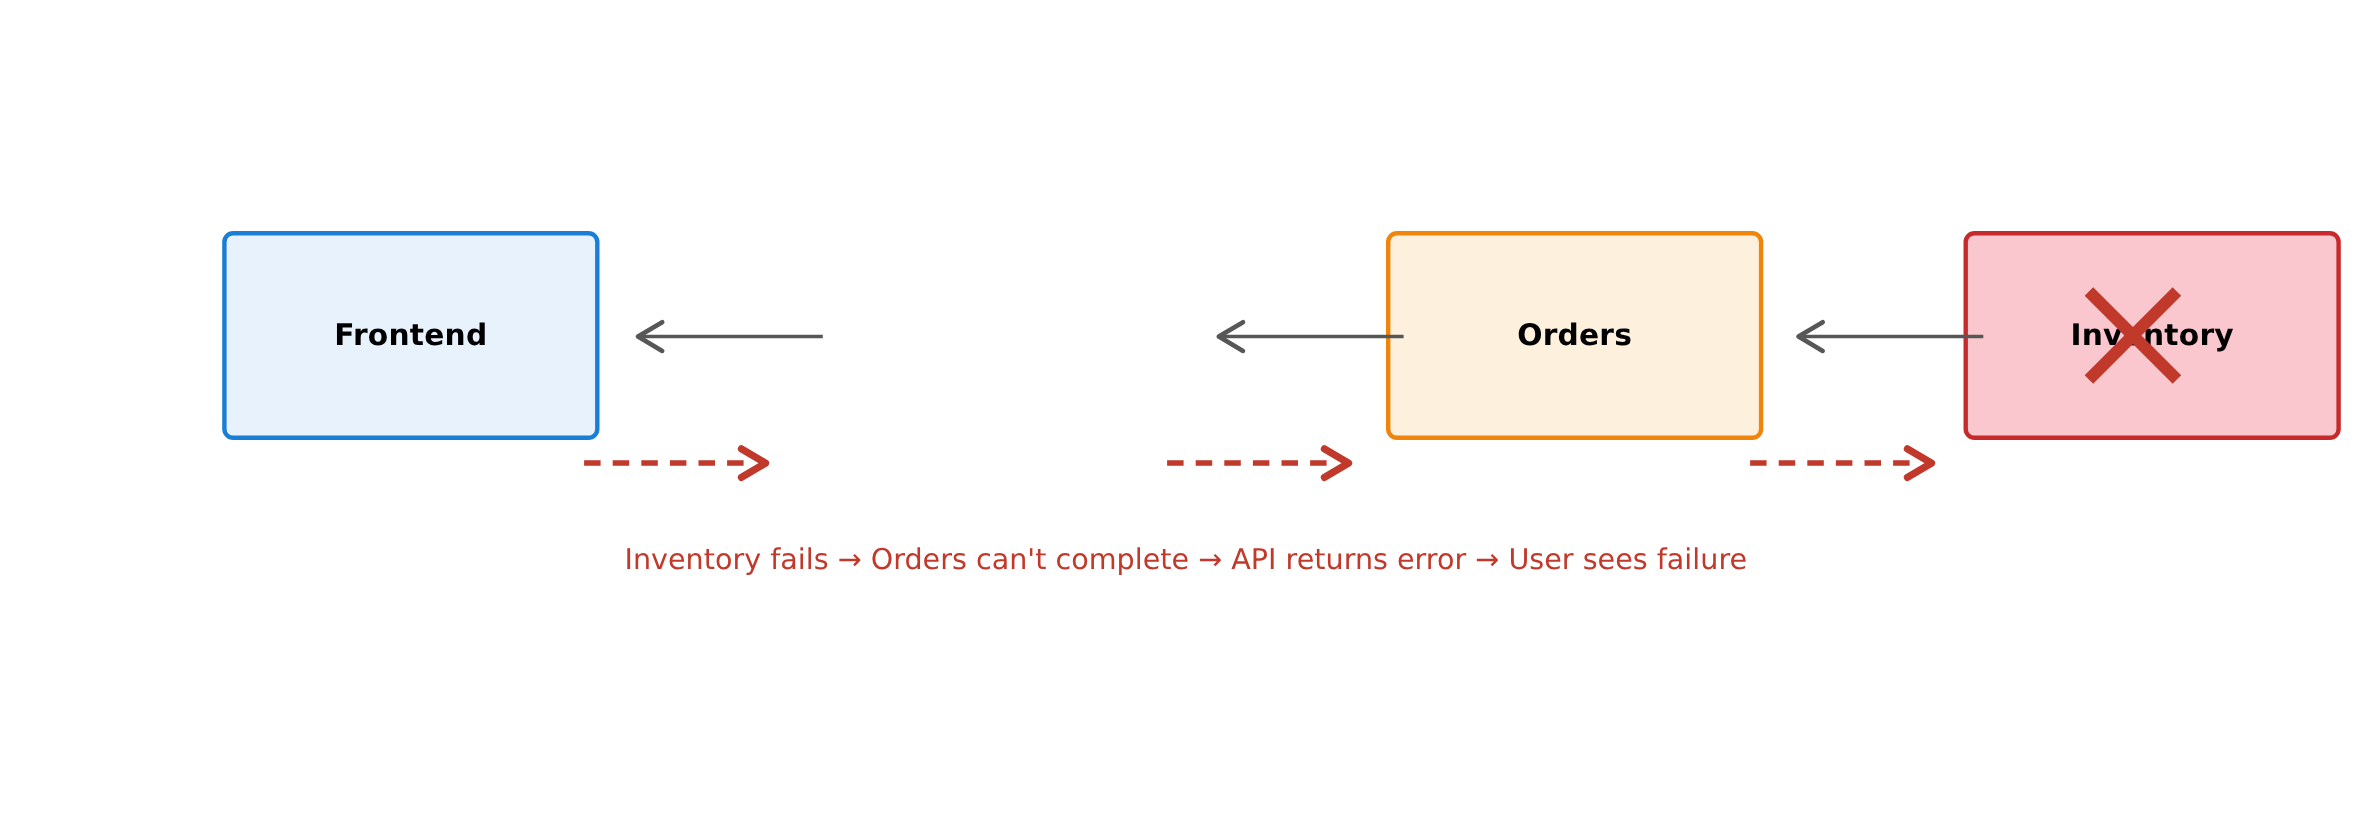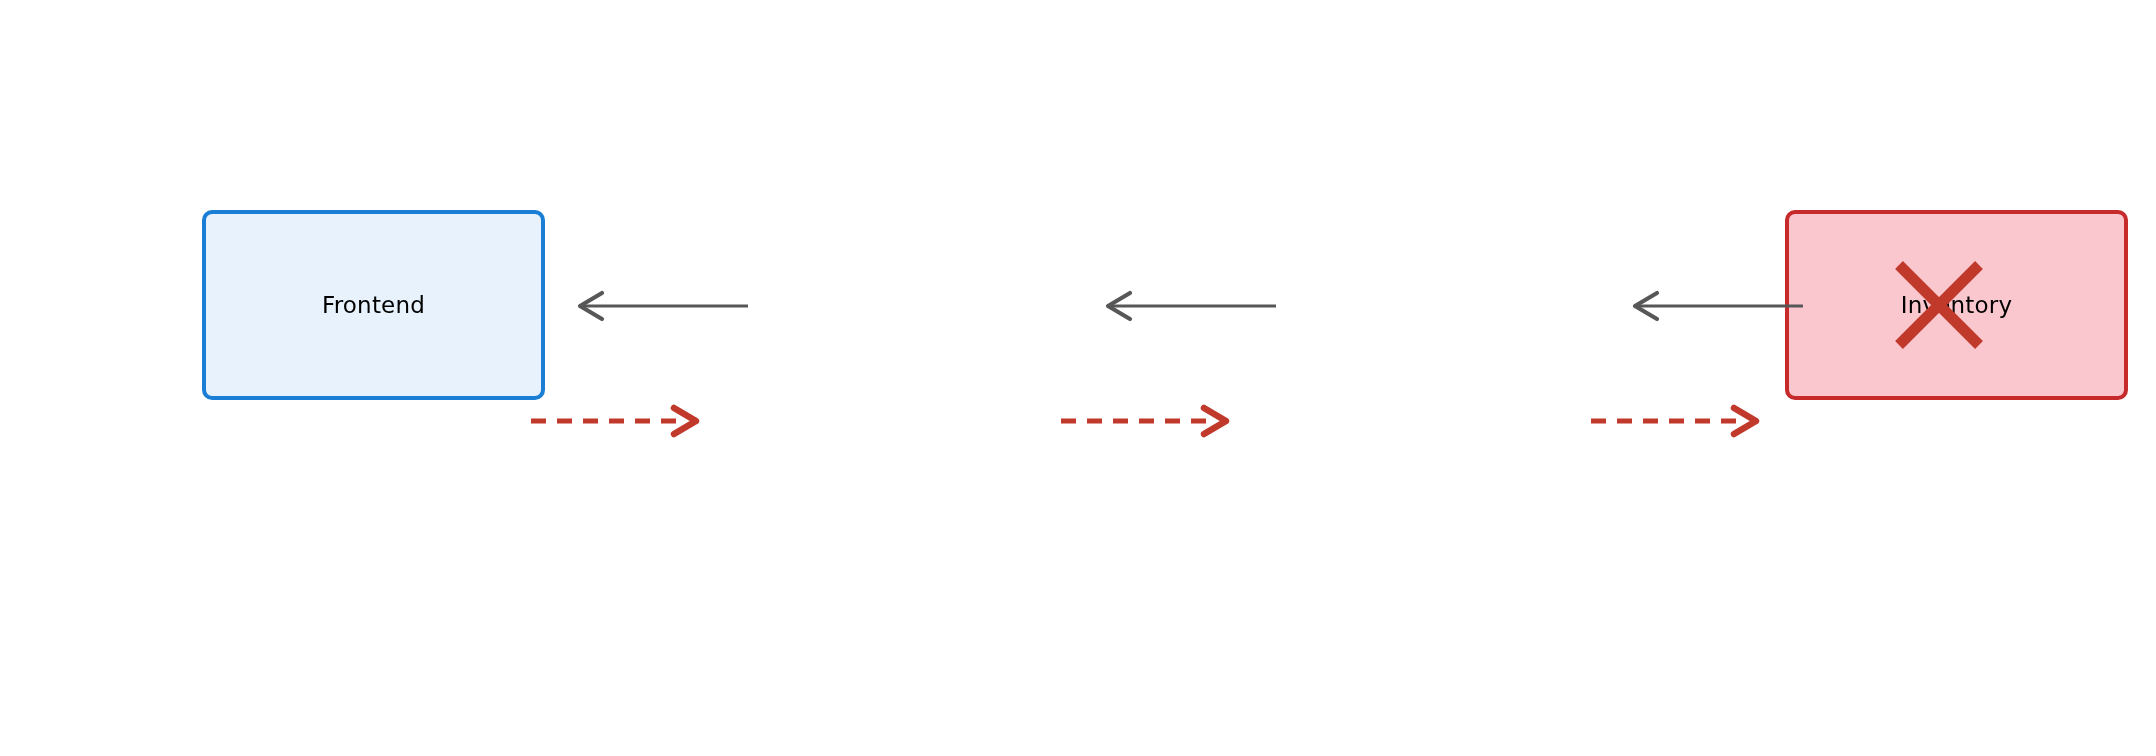--- a/index.html
+++ b/index.html
@@ -22,22 +22,22 @@
     height: 190px;
     box-sizing: border-box;
     border-radius: 10px;
     border-style: solid;
     border-width: 4px;
     display: flex;
     align-items: center;
     justify-content: center;
   }
   .node-label {
-    font-size: 23px;
-    font-weight: normal;
+    font-size: 27px;
+    font-weight: bold;
     color: #000000;
     letter-spacing: 0.2px;
     line-height: 1;
     position: relative;
     z-index: 1;
   }
   #node-frontend  { left: 202px;  border-color: #1a7fd4; background: #e7f2fd; }
   #node-api       { left: 731px;  border-color: #2f7d32; background: #e8f5e9; }
   #node-orders    { left: 1260px; border-color: #f0850c; background: #fdf0dc; }
   #node-inventory { left: 1785px; border-color: #c62a2a; background: #fbc7ce; }
@@ -117,20 +117,23 @@
 </head>
 <body>
 
 <div id="canvas">
 
   <div class="node" id="node-frontend">
     <span class="node-label">Frontend</span>
   </div>
 
 
+  <div class="node" id="node-orders">
+    <span class="node-label">Orders</span>
+  </div>
 
   <div class="node" id="node-inventory">
     <span class="node-label">Inventory</span>
     <svg class="fail-x" viewBox="0 0 92 92">
       <line x1="6" y1="6" x2="86" y2="86"></line>
       <line x1="86" y1="6" x2="6" y2="86"></line>
     </svg>
   </div>
 
   <svg class="flow-arrow" id="flow-arrow-3" viewBox="0 0 190 32">
@@ -156,14 +159,15 @@
   <svg class="fail-arrow" id="fail-arrow-2" viewBox="0 0 190 38">
     <line class="shaft" x1="3" y1="19" x2="158" y2="19"></line>
     <polyline class="head" points="146,6 168,19 146,32"></polyline>
   </svg>
 
   <svg class="fail-arrow" id="fail-arrow-3" viewBox="0 0 190 38">
     <line class="shaft" x1="3" y1="19" x2="158" y2="19"></line>
     <polyline class="head" points="146,6 168,19 146,32"></polyline>
   </svg>
 
+  <div id="caption">Inventory fails → Orders can't complete → API returns error → User sees failure</div>
 
 </div>
 
 </body></html>

